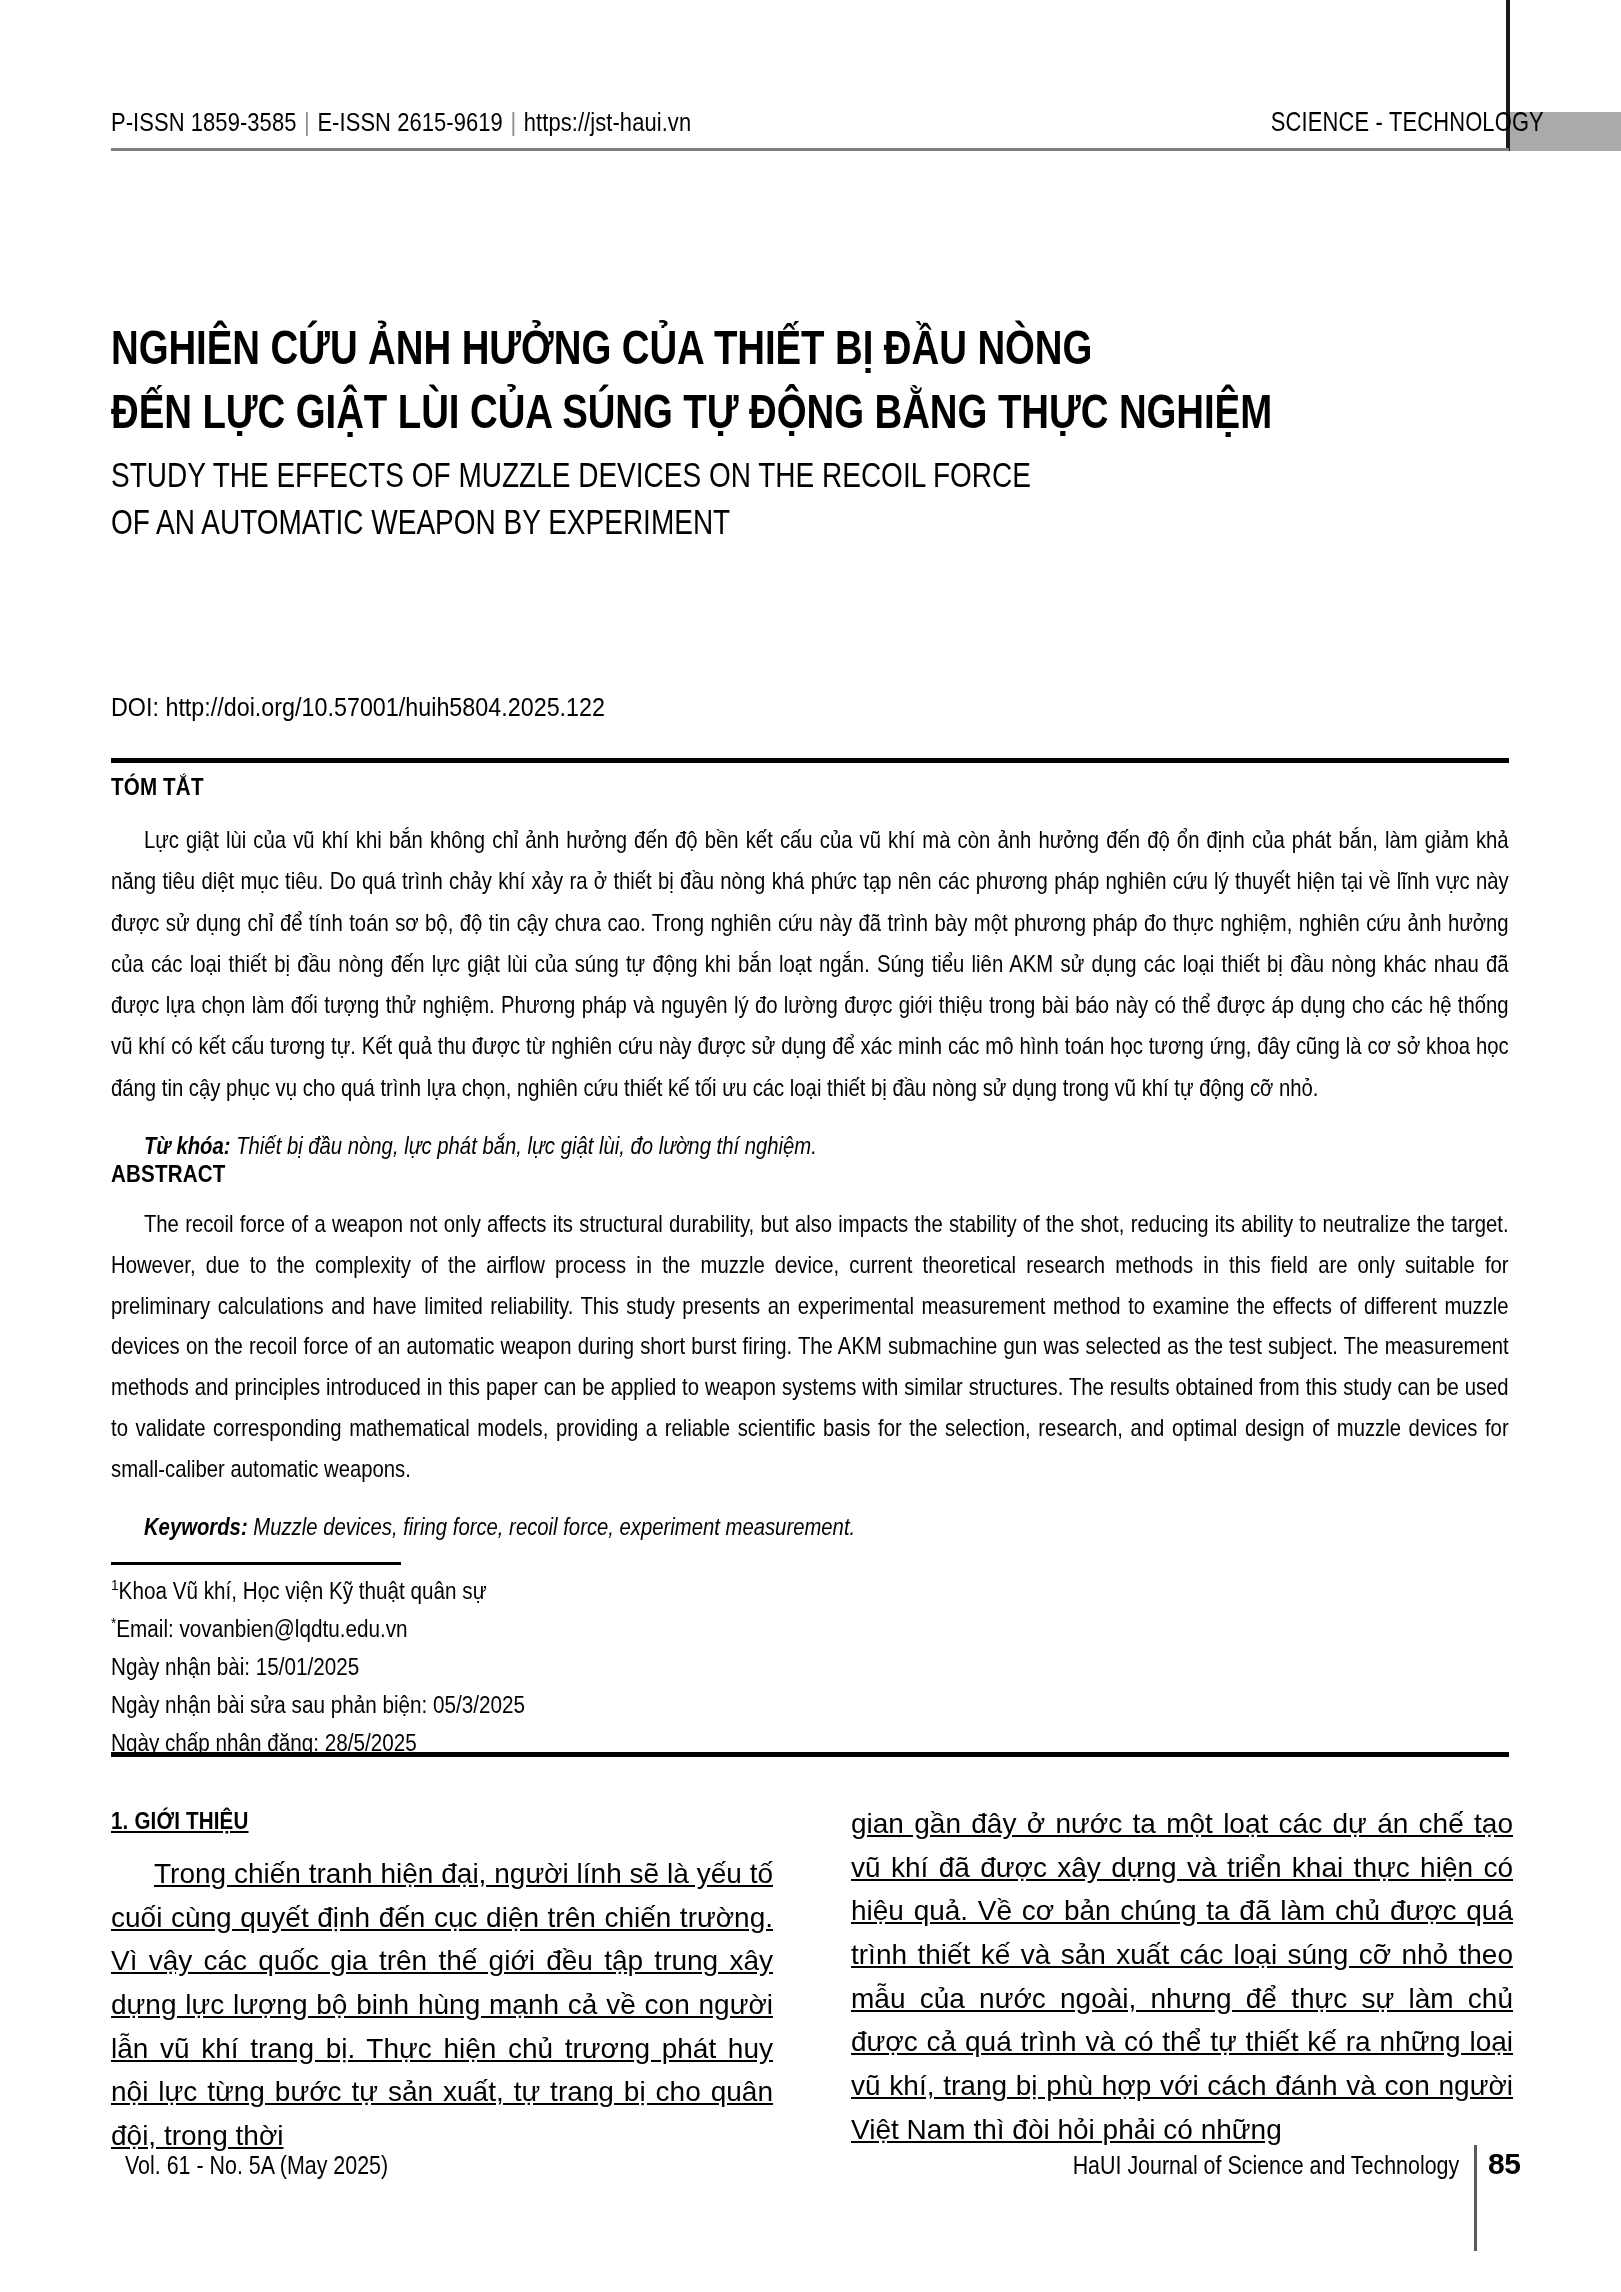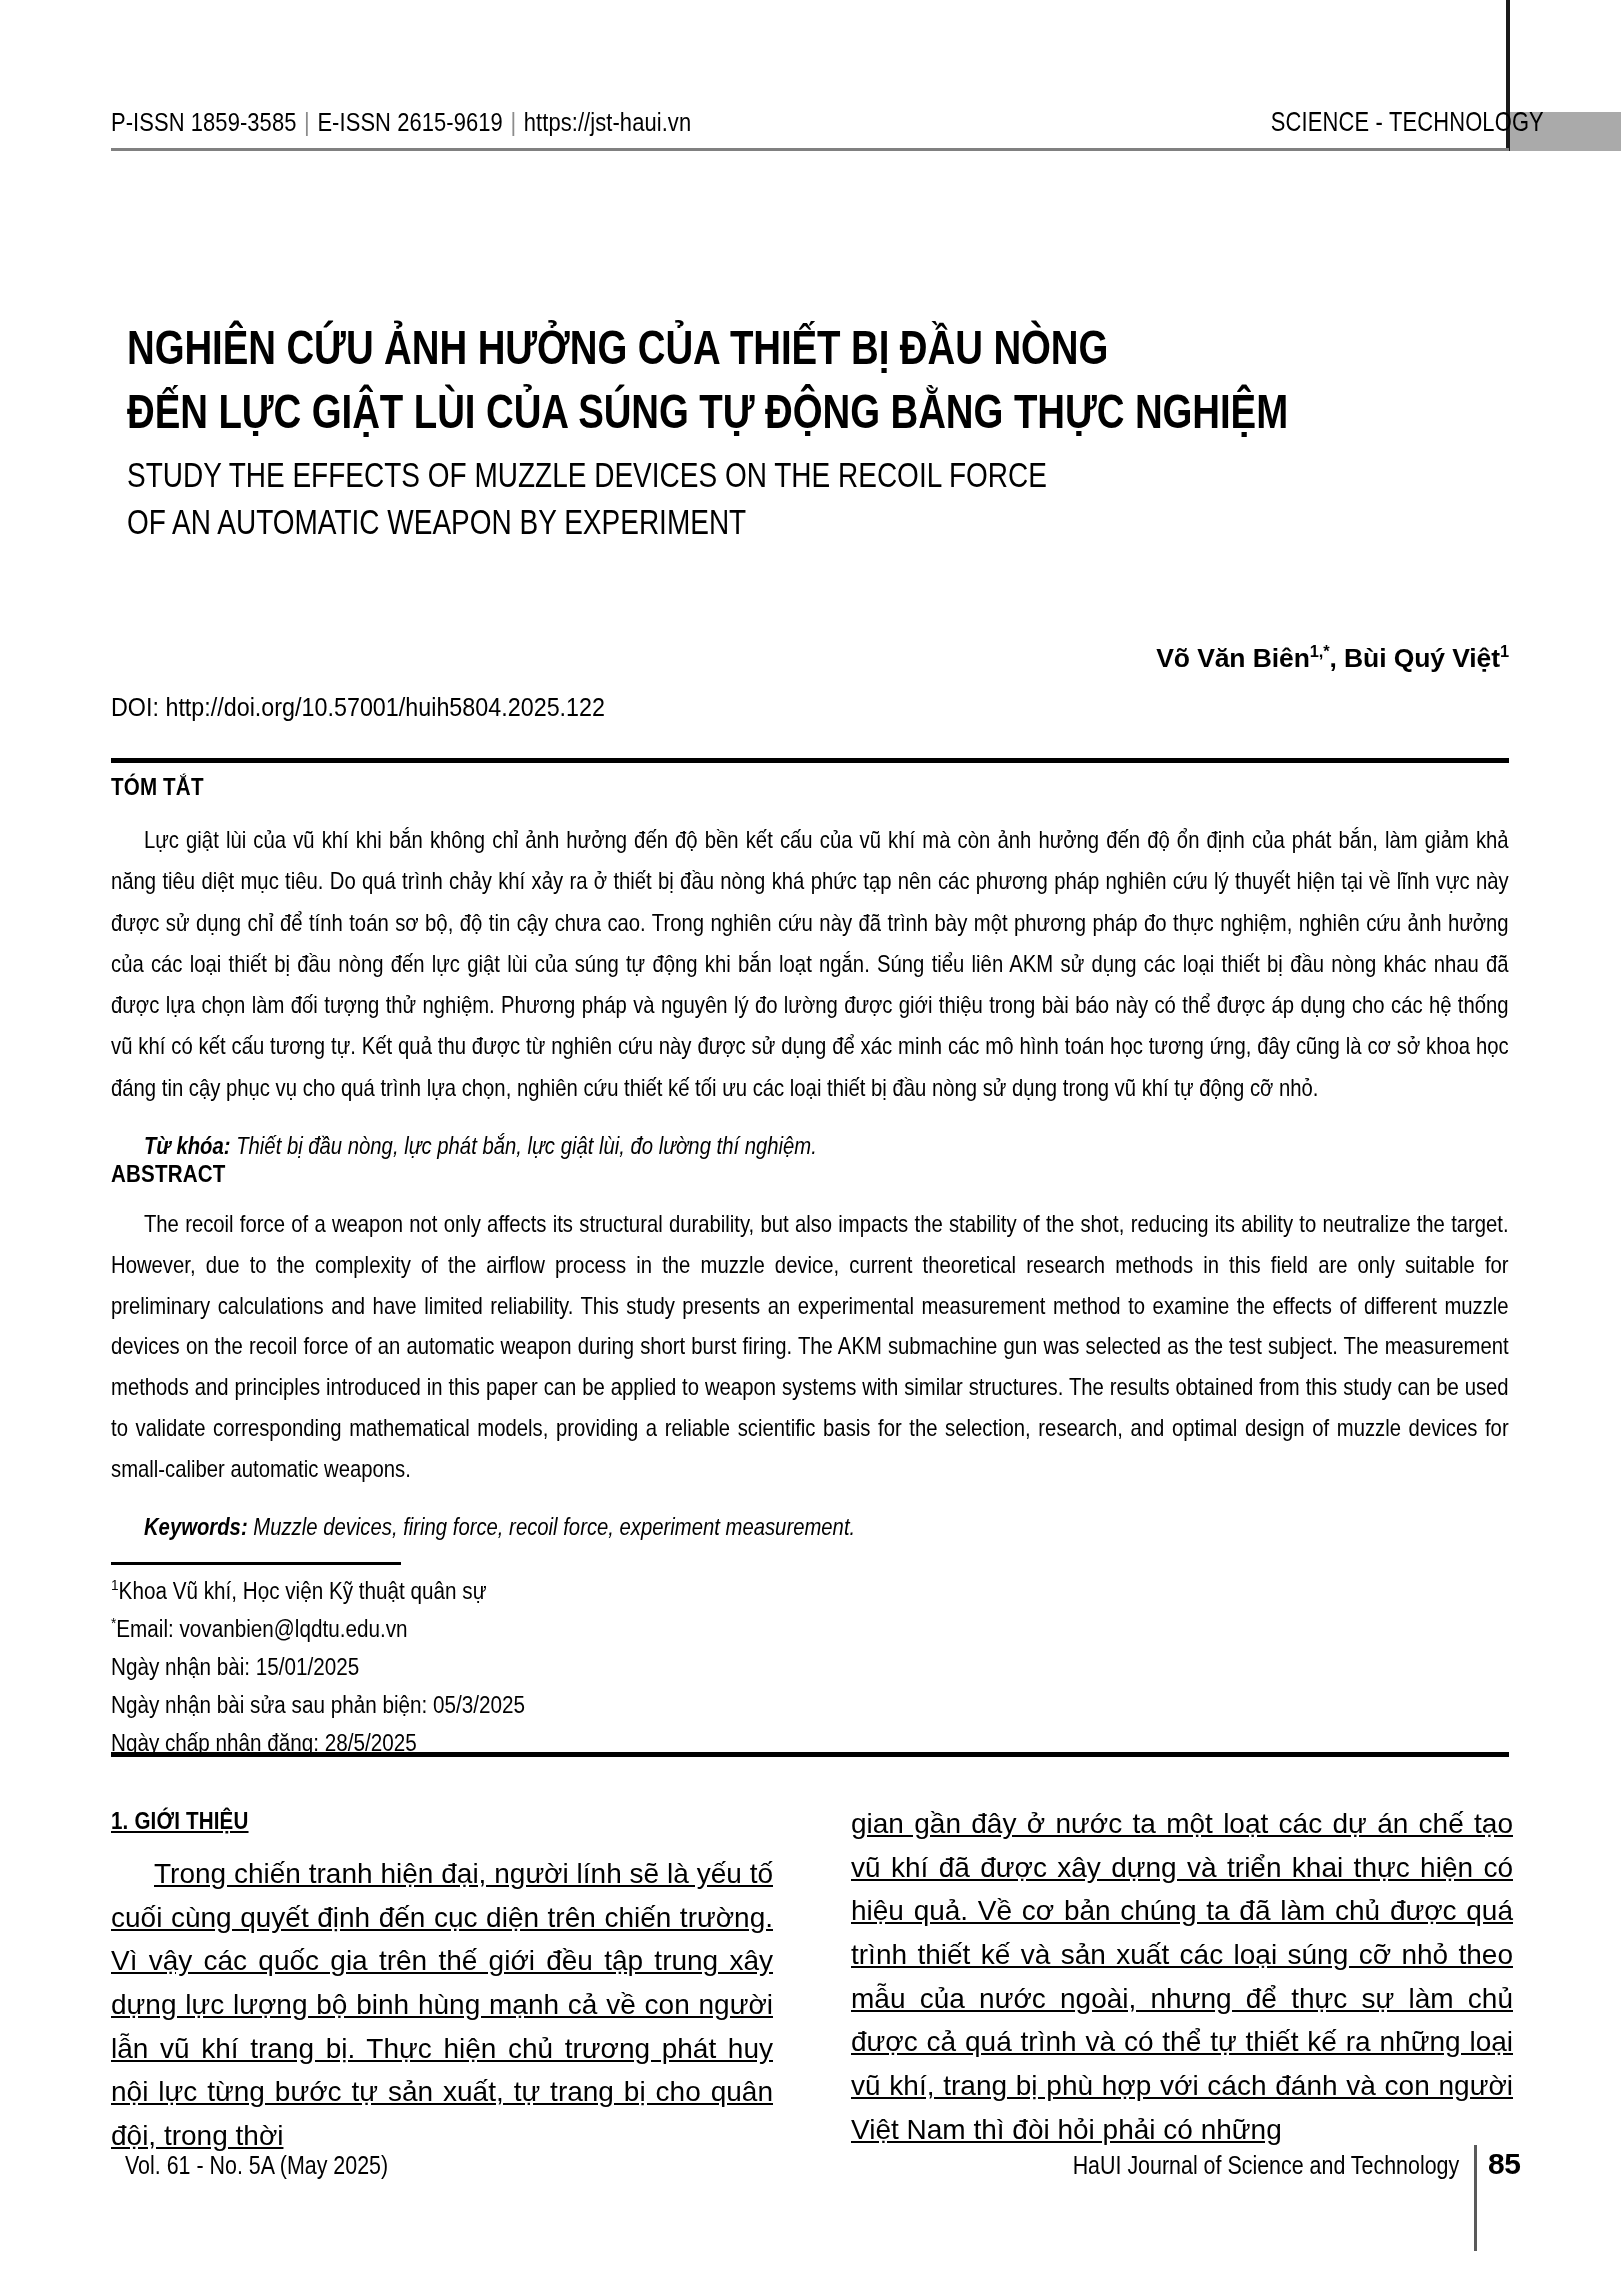--- a/index.html
+++ b/index.html
@@ -76,21 +76,21 @@
     font-size: 27.4px;
     letter-spacing: 0.2px;
     white-space: nowrap;
     transform: scaleX(0.80);
     transform-origin: right center;
   }
 
   
   .title-block {
     position: absolute;
-    left: 127px;
+    left: 111px;
     top: 316px;
     width: 1398px;
   }
   .title-vi {
     font-size: 48px;
     font-weight: bold;
     line-height: 1.34;
     letter-spacing: -0.1px;
     transform: scaleX(0.80);
     transform-origin: left top;
@@ -298,23 +298,20 @@
     <div class="title-vi">
       <div>NGHIÊN CỨU ẢNH HƯỞNG CỦA THIẾT BỊ ĐẦU NÒNG</div>
       <div>ĐẾN LỰC GIẬT LÙI CỦA SÚNG TỰ ĐỘNG BẰNG THỰC NGHIỆM</div>
     </div>
     <div class="title-en">
       <div>STUDY THE EFFECTS OF MUZZLE DEVICES ON THE RECOIL FORCE</div>
       <div>OF AN AUTOMATIC WEAPON BY EXPERIMENT</div>
     </div>
   </div>
 
-  <div class="authors">
-    <span>Võ Văn Biên</span><sup>1,*</sup><span>, </span><span>Bùi Quý Việt</span><sup>1</sup>
-  </div>
 
   <div class="doi">DOI: http://doi.org/10.57001/huih5804.2025.122</div>
 
   <div class="rule-thick" style="top:758px;"></div>
 
   <div class="abs-head" style="top:773px;">TÓM TẮT</div>
 
   <div class="abs-body" style="top:819px;">
     <p>Lực giật lùi của vũ khí khi bắn không chỉ ảnh hưởng đến độ bền kết cấu của vũ khí mà còn ảnh hưởng đến độ ổn định của phát bắn, làm giảm khả năng tiêu diệt mục tiêu. Do quá trình chảy khí xảy ra ở thiết bị đầu nòng khá phức tạp nên các phương pháp nghiên cứu lý thuyết hiện tại về lĩnh vực này được sử dụng chỉ để tính toán sơ bộ, độ tin cậy chưa cao. Trong nghiên cứu này đã trình bày một phương pháp đo thực nghiệm, nghiên cứu ảnh hưởng của các loại thiết bị đầu nòng đến lực giật lùi của súng tự động khi bắn loạt ngắn. Súng tiểu liên AKM sử dụng các loại thiết bị đầu nòng khác nhau đã được lựa chọn làm đối tượng thử nghiệm. Phương pháp và nguyên lý đo lường được giới thiệu trong bài báo này có thể được áp dụng cho các hệ thống vũ khí có kết cấu tương tự. Kết quả thu được từ nghiên cứu này được sử dụng để xác minh các mô hình toán học tương ứng, đây cũng là cơ sở khoa học đáng tin cậy phục vụ cho quá trình lựa chọn, nghiên cứu thiết kế tối ưu các loại thiết bị đầu nòng sử dụng trong vũ khí tự động cỡ nhỏ.</p>
     <p class="kw">

